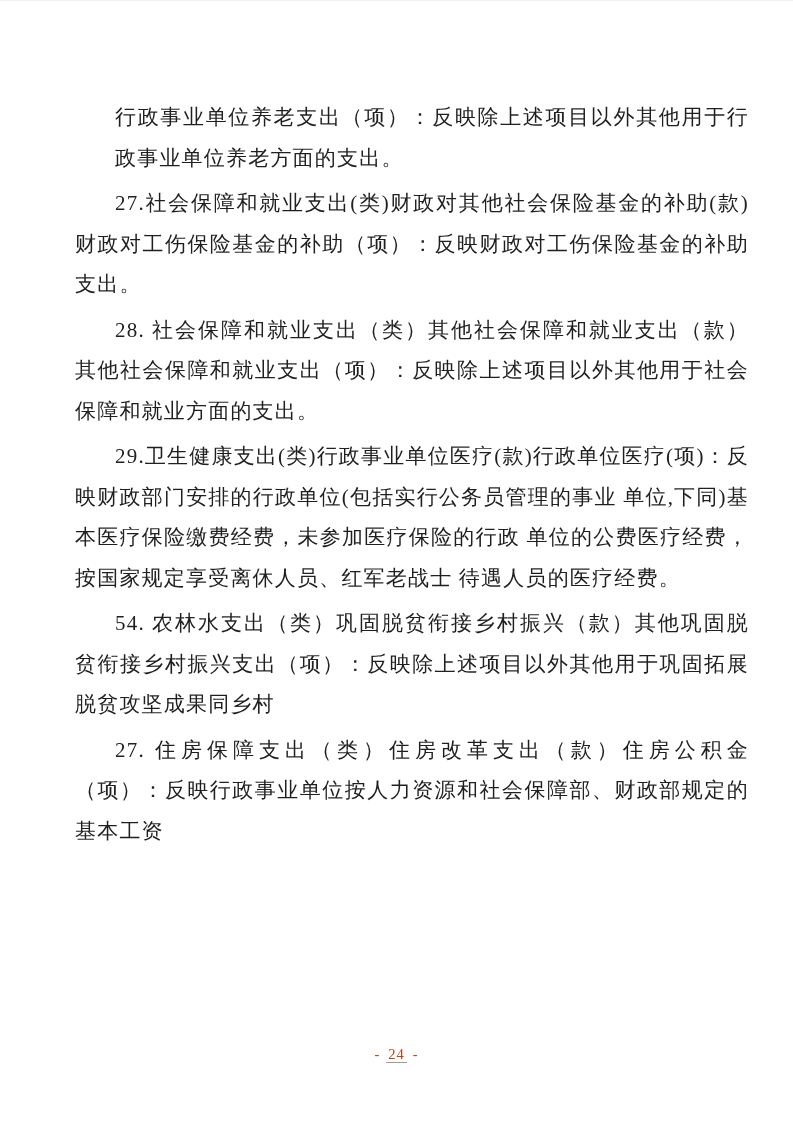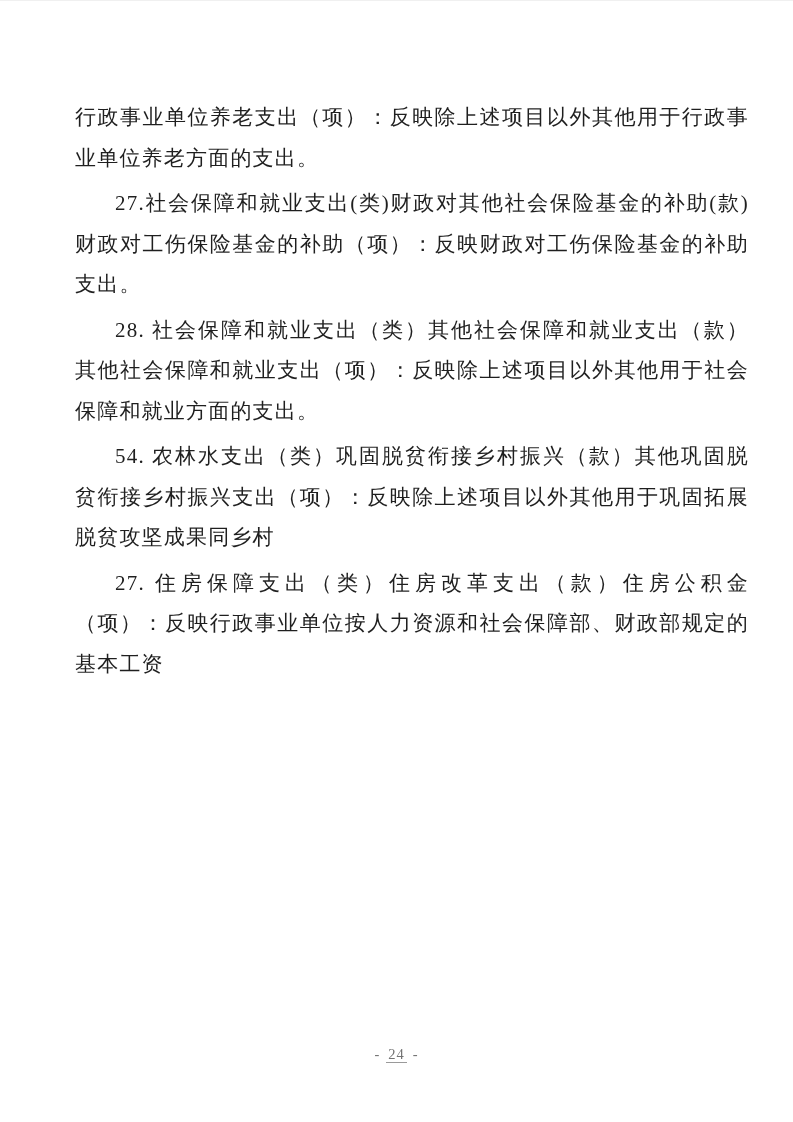--- a/index.html
+++ b/index.html
@@ -38,37 +38,38 @@
     letter-spacing: 1.2px;
     text-align: justify;
     text-justify: inter-ideograph;
     margin: 0 0 5px 0;
     text-indent: 40px;
     word-break: break-all;
   }
 
   .content p.no-indent {
     text-indent: 0;
+    margin-left: 40px;
   }
 
   .footer {
     position: absolute;
     bottom: 0;
     left: 0;
     width: 793px;
     height: 88px;
     text-align: center;
   }
 
   .footer .page-num {
     display: inline-block;
     margin-top: 12px;
     font-size: 14.5px;
     letter-spacing: 1px;
-    color: #737373;
+    color: #c2410c;
     font-family: "Liberation Serif", "DejaVu Serif", serif;
   }
 
   .footer .page-num .num {
     border-bottom: 1px solid #9a9a9a;
     padding: 0 2px;
   }
 
   .footer .page-num .dash {
     padding: 0 6px;
@@ -76,20 +77,21 @@
 </style>
 </head>
 <body>
 
 <div class="page">
 
   <div class="content" id="paragraph-container">
       <p class="no-indent">行政事业单位养老支出（项）：反映除上述项目以外其他用于行政事业单位养老方面的支出。</p>
       <p>27.社会保障和就业支出(类)财政对其他社会保险基金的补助(款)财政对工伤保险基金的补助（项）：反映财政对工伤保险基金的补助支出。</p>
       <p>28. 社会保障和就业支出（类）其他社会保障和就业支出（款）其他社会保障和就业支出（项）：反映除上述项目以外其他用于社会保障和就业方面的支出。</p>
+      <p>29.卫生健康支出(类)行政事业单位医疗(款)行政单位医疗(项)：反映财政部门安排的行政单位(包括实行公务员管理的事业 单位,下同)基本医疗保险缴费经费，未参加医疗保险的行政 单位的公费医疗经费，按国家规定享受离休人员、红军老战士 待遇人员的医疗经费。</p>
       <p>54. 农林水支出（类）巩固脱贫衔接乡村振兴（款）其他巩固脱贫衔接乡村振兴支出（项）：反映除上述项目以外其他用于巩固拓展脱贫攻坚成果同乡村</p>
       <p>27. 住房保障支出（类）住房改革支出（款）住房公积金（项）：反映行政事业单位按人力资源和社会保障部、财政部规定的 基本工资</p>
     </div>
 
   <div class="footer">
     <span class="page-num">
       <span class="dash">-</span><span class="num">24</span><span class="dash">-</span>
     </span>
   </div>
 

